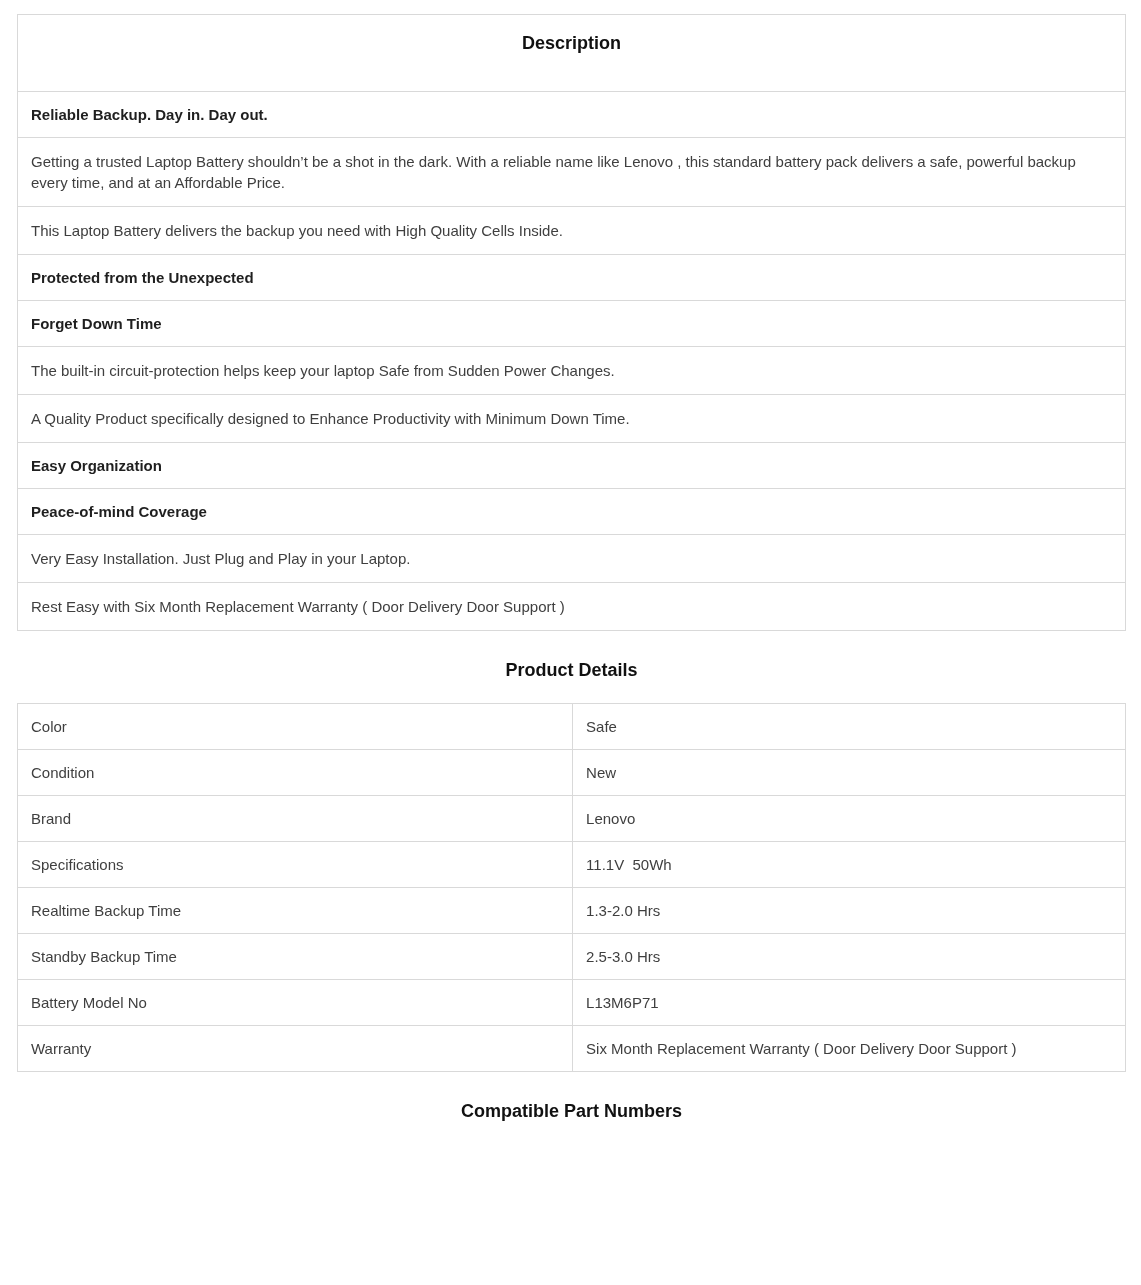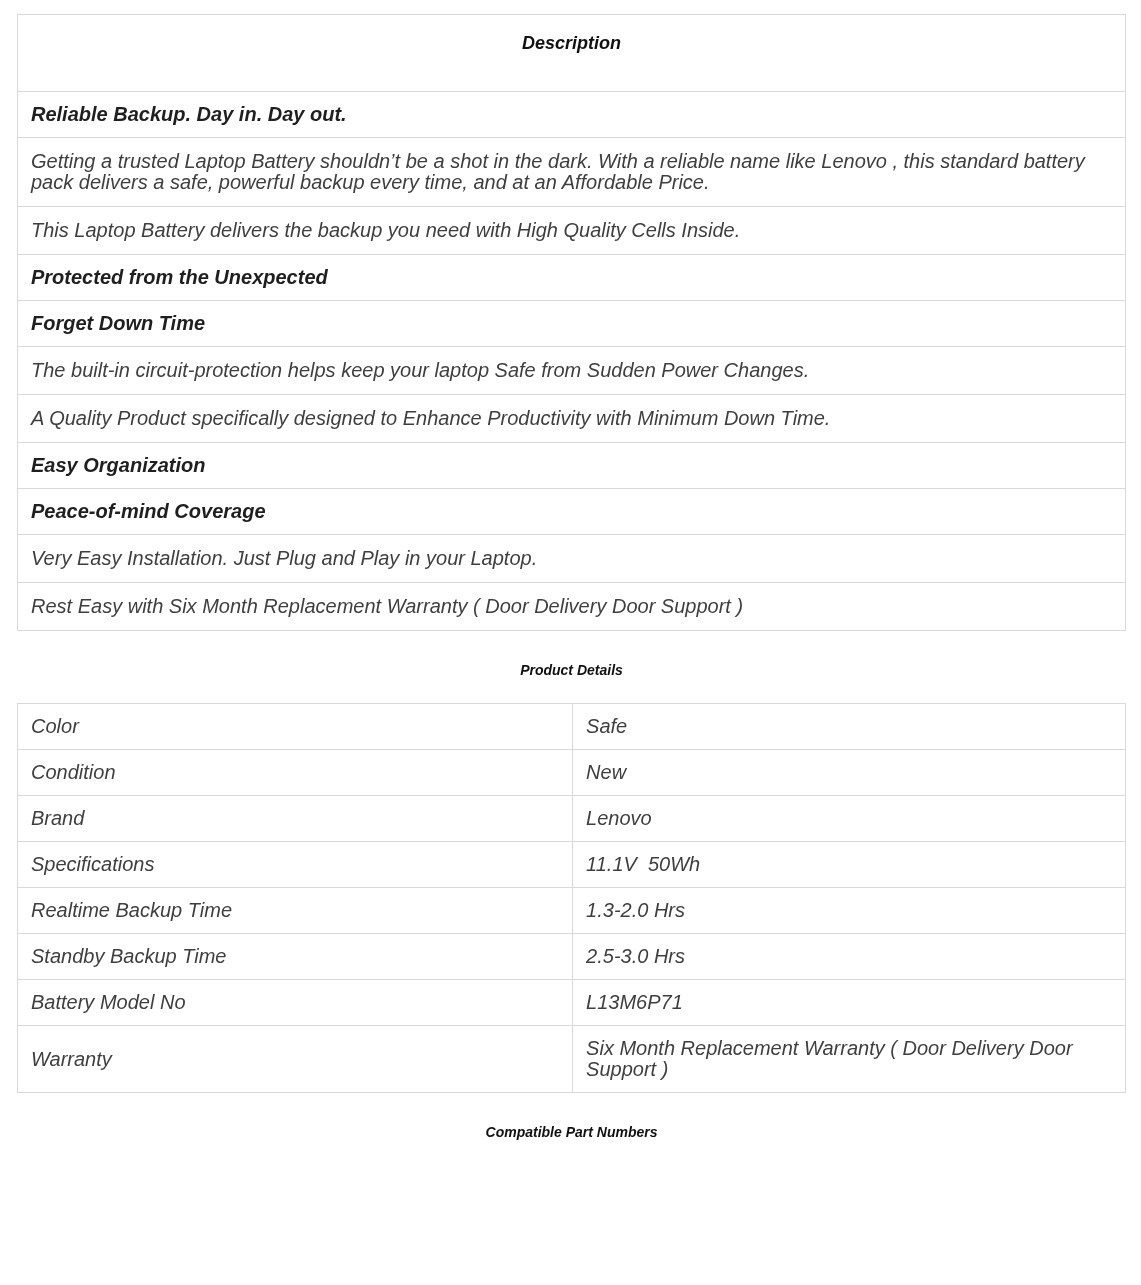--- a/index.html
+++ b/index.html
@@ -12,31 +12,30 @@
     overflow: hidden;
     font-family: "Liberation Sans", "DejaVu Sans", sans-serif;
     font-size: 15px;
     line-height: 21px;
     color: #3f3f3f;
   }
   .page {
     width: 1141px;
     height: 1285px;
     padding: 14px 15px 0 17px;
-    font-style: italic;
   }
   table {
     border-collapse: collapse;
     width: 100%;
     table-layout: fixed;
   }
   td {
     border: 1px solid #d9d9d9;
     padding: 12px 13px;
-    font-size: 20px;
+    font-size: 15px;
     line-height: 21px;
     color: #3f3f3f;
     vertical-align: middle;
     word-wrap: break-word;
   }
   
   .desc-table td.title-cell {
     text-align: center;
     font-weight: 700;
     font-size: 18px;
@@ -48,21 +47,21 @@
     font-weight: 700;
     color: #1f1f1f;
   }
   .desc-table td.row-body {
     padding: 13px;
   }
   
   .section-title {
     text-align: center;
     font-weight: 700;
-    font-size: 14px;
+    font-size: 18px;
     line-height: 24px;
     color: #111111;
     margin: 27px 0 21px 0;
   }
   
   .pd-table td.pd-label { width: 50.1%; }
   .pd-table td.pd-value { white-space: pre-wrap; }
   
   .cpn-table td { white-space: pre-wrap; }
   .cpn-table col.c1 { width: 38.2%; }

